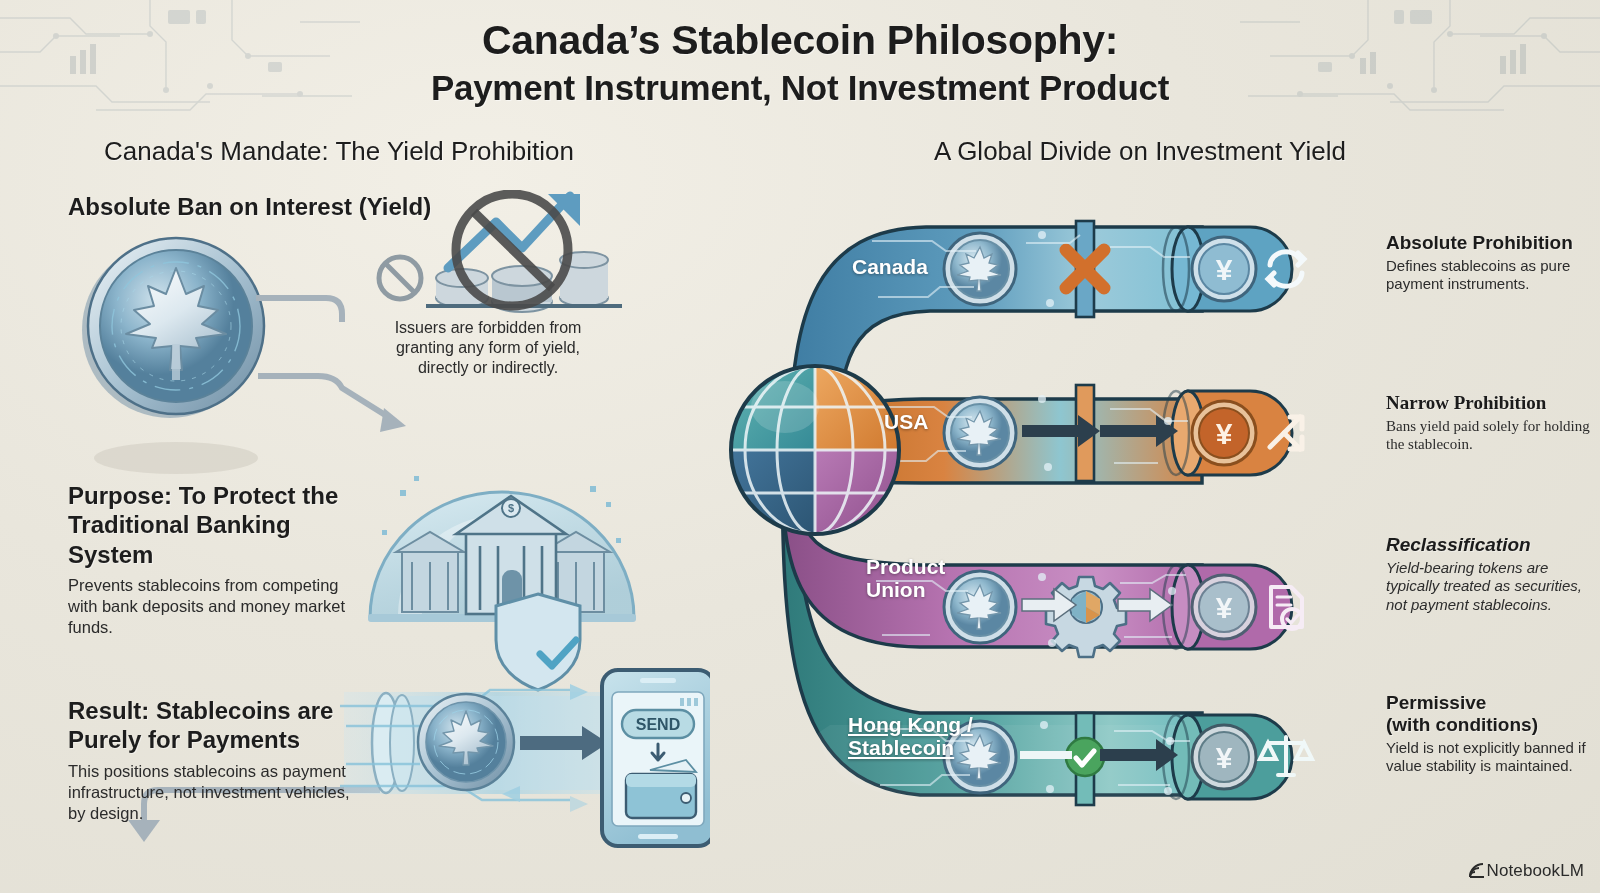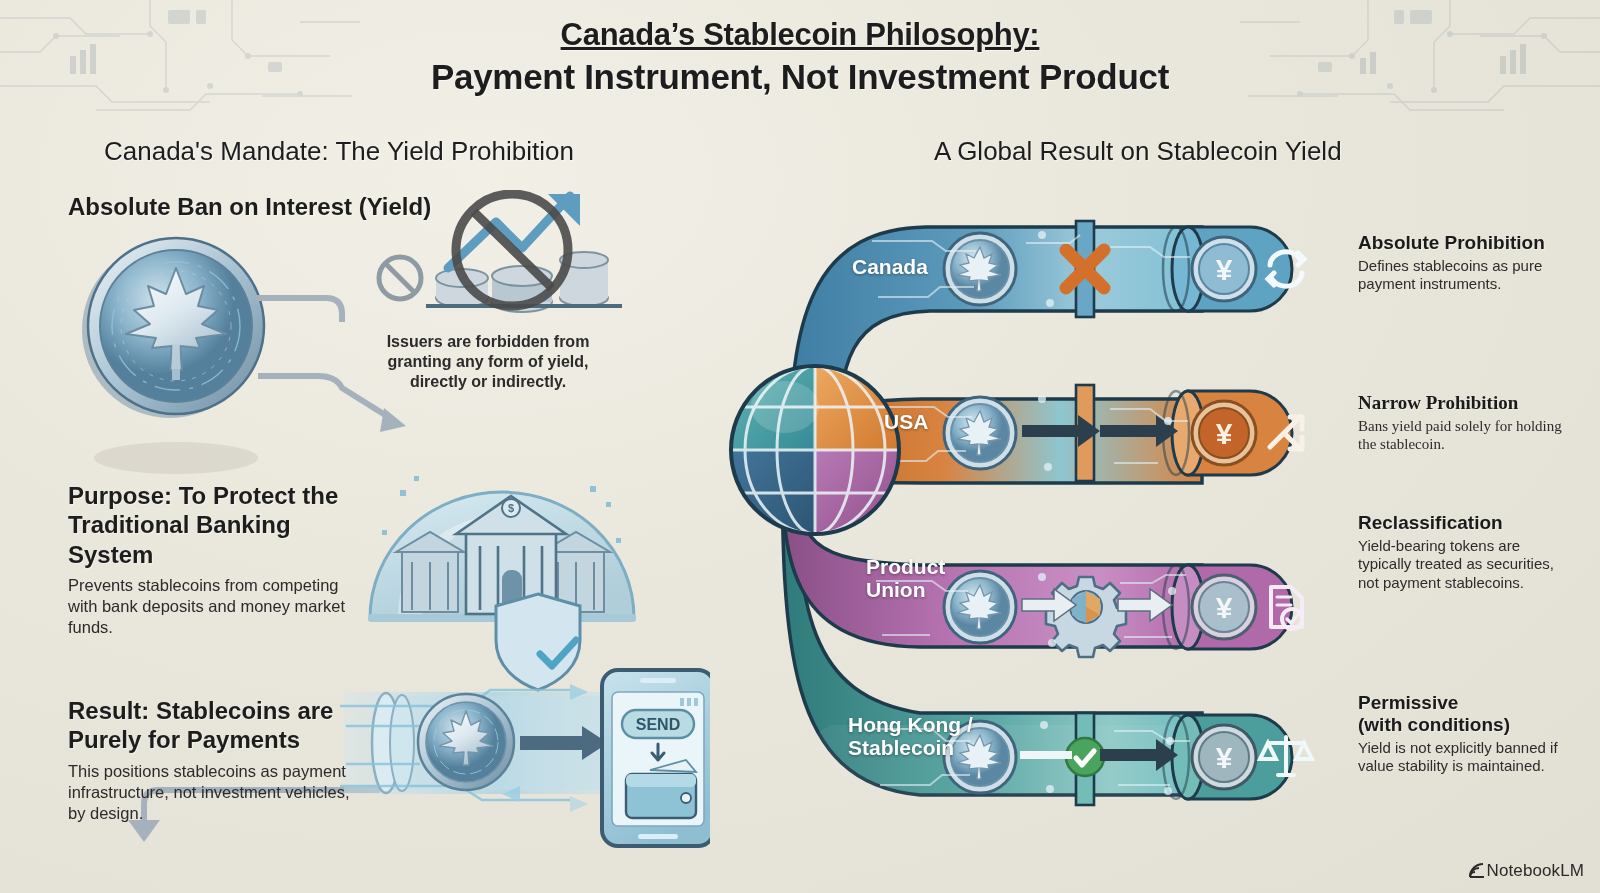--- a/index.html
+++ b/index.html
@@ -19,24 +19,23 @@
   .circuit { position: absolute; opacity: .30; pointer-events: none; }
   .circuit.tl { left: 0; top: 0; }
   .circuit.tr { right: 0; top: 0; }
 
   
   .title-wrap {
     position: absolute; left: 0; right: 0; top: 18px;
     text-align: center;
   }
   .title-1 {
-    font-size: 31px; font-weight: bold; color: #1d1d1d;
+    font-size: 41px; font-weight: bold; color: #1d1d1d;
     letter-spacing: -.3px; line-height: 1.12;
     text-shadow: 1px 1px 0 rgba(255,255,255,.55);
-    text-decoration: underline;
   }
   .title-2 {
     font-size: 35px; font-weight: bold; color: #1d1d1d;
     letter-spacing: -.3px; line-height: 1.2; margin-top: 3px;
     text-shadow: 1px 1px 0 rgba(255,255,255,.55);
   }
 
   
   .col-head {
     position: absolute; font-size: 26px; font-weight: normal; color: #1d1d1d;
@@ -52,47 +51,47 @@
     text-shadow: 1px 1px 0 rgba(255,255,255,.45);
   }
   .blk p {
     font-size: 16.5px; color: #2b2b2b; line-height: 1.28; margin-top: 6px;
   }
   .blk.b1 { left: 68px; top: 192px; width: 370px; }
   .blk.b2 { left: 68px; top: 481px; width: 300px; }
   .blk.b3 { left: 68px; top: 696px; width: 290px; }
 
   .note-text {
-    position: absolute; left: 382px; top: 332px; width: 212px;
-    font-size: 16px; color: #2b2b2b; line-height: 1.26; text-align: center; font-weight: bold;
+    position: absolute; left: 382px; top: 318px; width: 212px;
+    font-size: 16px; color: #2b2b2b; line-height: 1.26; text-align: center;
   }
 
   
-  .row-label { position: absolute; width: 210px; }
+  .row-label { position: absolute; width: 210px; margin-left: 28px; }
   .row-label .rl-t {
     font-size: 19px; font-weight: bold; color: #1b1b1b; line-height: 1.16;
     text-shadow: 1px 1px 0 rgba(255,255,255,.4);
   }
   .row-label .rl-d {
     font-size: 15px; color: #2c2c2c; line-height: 1.22; margin-top: 3px;
   }
   .row-label.r1 { left: 1358px; top: 232px; }
   .row-label.r2 { left: 1358px; top: 392px; font-family: Liberation Serif, serif; }
-  .row-label.r3 { left: 1358px; top: 512px; }
+  .row-label.r3 { left: 1358px; top: 534px; font-style: italic; }
   .row-label.r4 { left: 1358px; top: 692px; }
 
   
   .pipe-name {
     position: absolute; color: #ffffff; font-size: 21px; font-weight: bold;
     line-height: 1.1; text-shadow: 0 1px 3px rgba(0,0,0,.38);
   }
   .pipe-name.p1 { left: 852px; top: 255px; }
   .pipe-name.p2 { left: 884px; top: 410px; }
   .pipe-name.p3 { left: 866px; top: 555px; }
-  .pipe-name.p4 { left: 848px; top: 713px; }
+  .pipe-name.p4 { left: 848px; top: 713px; text-decoration: underline; }
 
   
   .watermark {
     position: absolute; right: 16px; bottom: 12px;
     display: flex; align-items: center; gap: 0;
     color: #2a2a2a; font-size: 17px; letter-spacing: .1px;
   }
   svg { display: block; }
 </style>
 </head>
@@ -160,21 +159,21 @@
     </g>
   </svg>
 
   <div class="title-wrap">
     <div class="title-1">Canada’s Stablecoin Philosophy:</div>
     <div class="title-2">Payment Instrument, Not Investment Product</div>
   </div>
 
   <div class="col-head left">Canada's Mandate: The Yield Prohibition</div>
 
-  <div class="col-head right">A Global Result on Stablecoin Yield</div>
+  <div class="col-head right">A Global Divide on Investment Yield</div>
 
   <svg width="660" height="700" style="position:absolute;left:50px;top:190px;">
     <defs>
       <radialGradient id="coinG" cx="38%" cy="32%">
         <stop offset="0%" stop-color="#cfe2ec"></stop>
           <stop offset="55%" stop-color="#8bb4cb"></stop>
         <stop offset="100%" stop-color="#54809c"></stop>
       </radialGradient>
       <linearGradient id="coinRim" x1="0" y1="0" x2="1" y2="1">
         <stop offset="0%" stop-color="#eef4f7"></stop>

